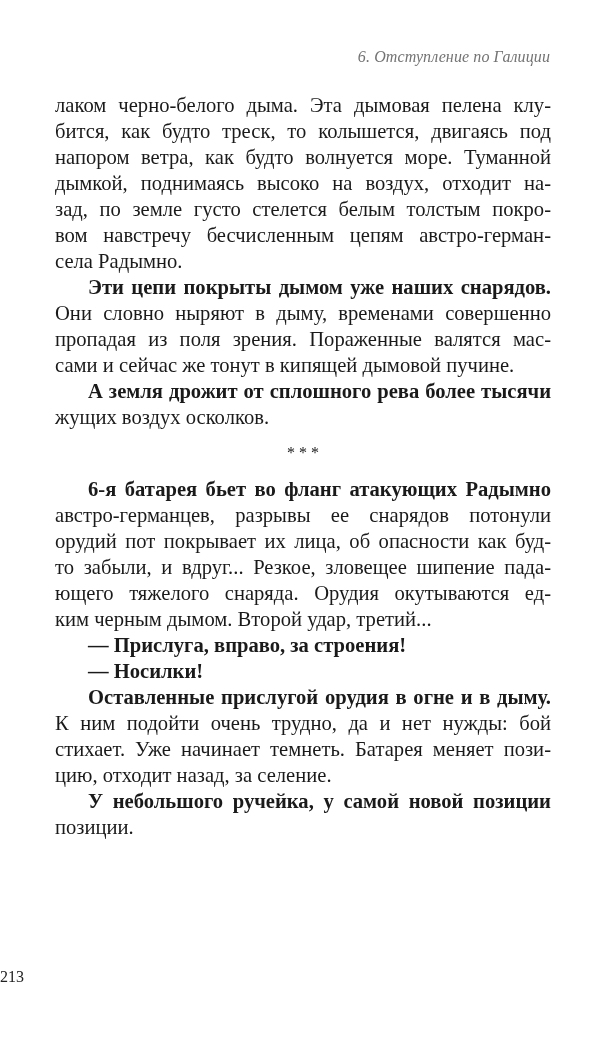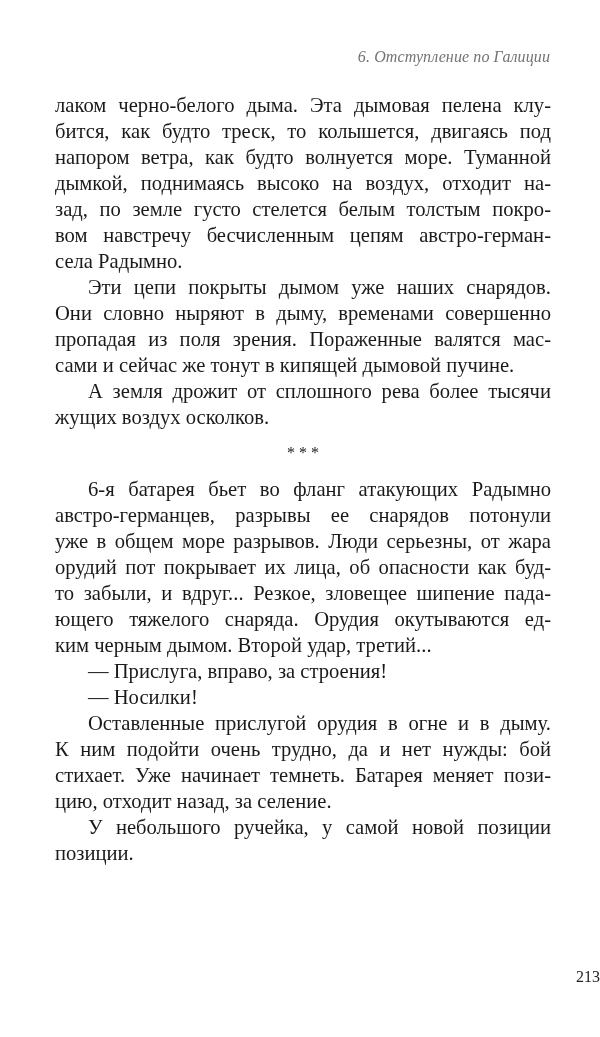--- a/index.html
+++ b/index.html
@@ -15,25 +15,25 @@
     }
     .body-text {
       position: absolute; top: 92px; left: 55px; width: 496px;
       font-size: 20.6px; line-height: 26px;
     }
     .line {
       display: block; white-space: nowrap; height: 26px;
       text-align: justify; text-align-last: justify;
     }
     .line.last { text-align-last: left; }
-    .line.indent { padding-left: 33px; }
+    .line.indent { padding-left: 33px; font-weight: bold; }
     .separator { height: 26px; margin: 10px 0 10px 0; text-align: center; font-size: 16px; line-height: 26px; }
     .page-number {
       position: absolute; top: 968px; left: 0; width: 600px;
-      text-align: right; font-size: 16px; color: #222;
+      text-align: left; font-size: 16px; color: #222;
     }
   </style>
 </head>
 <body>
 
 <div class="running-head">6. Отступление по Галиции</div>
 
 <div class="body-text">
 
   <div>
@@ -56,21 +56,20 @@
   <div>
     <span class="line indent">А земля дрожит от сплошного рева более тысячи</span>
     <span class="line last">жущих воздух осколков.</span>
   </div>
 
   <div class="separator">* * *</div>
 
   <div>
     <span class="line indent">6-я батарея бьет во фланг атакующих Радымно</span>
     <span class="line">австро-германцев, разрывы ее снарядов потонули</span>
-    <span class="line">уже в общем море разрывов. Люди серьезны, от жара</span>
     <span class="line">орудий пот покрывает их лица, об опасности как буд-</span>
     <span class="line">то забыли, и вдруг... Резкое, зловещее шипение пада-</span>
     <span class="line">ющего тяжелого снаряда. Орудия окутываются ед-</span>
     <span class="line last">ким черным дымом. Второй удар, третий...</span>
   </div>
 
   <div>
     <span class="line indent last">— Прислуга, вправо, за строения!</span>
   </div>
   <div>

